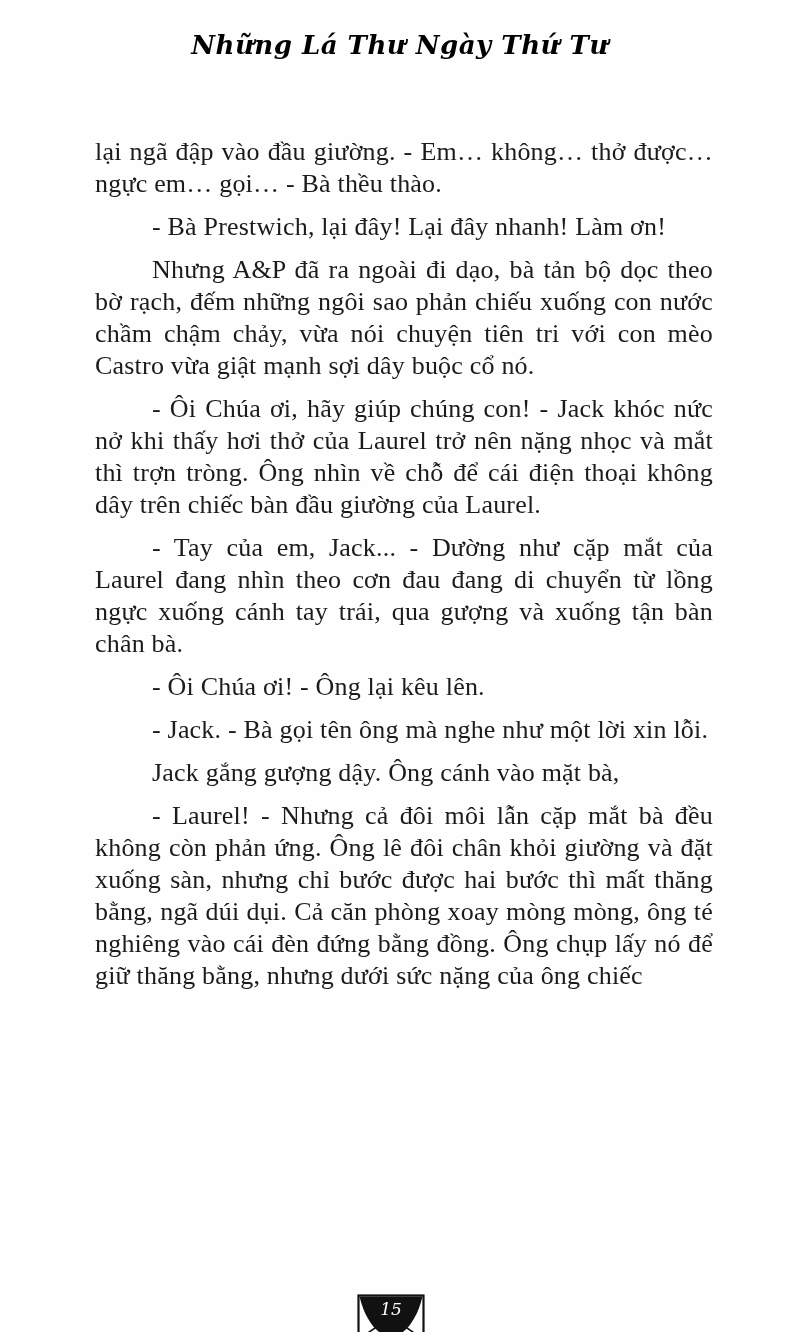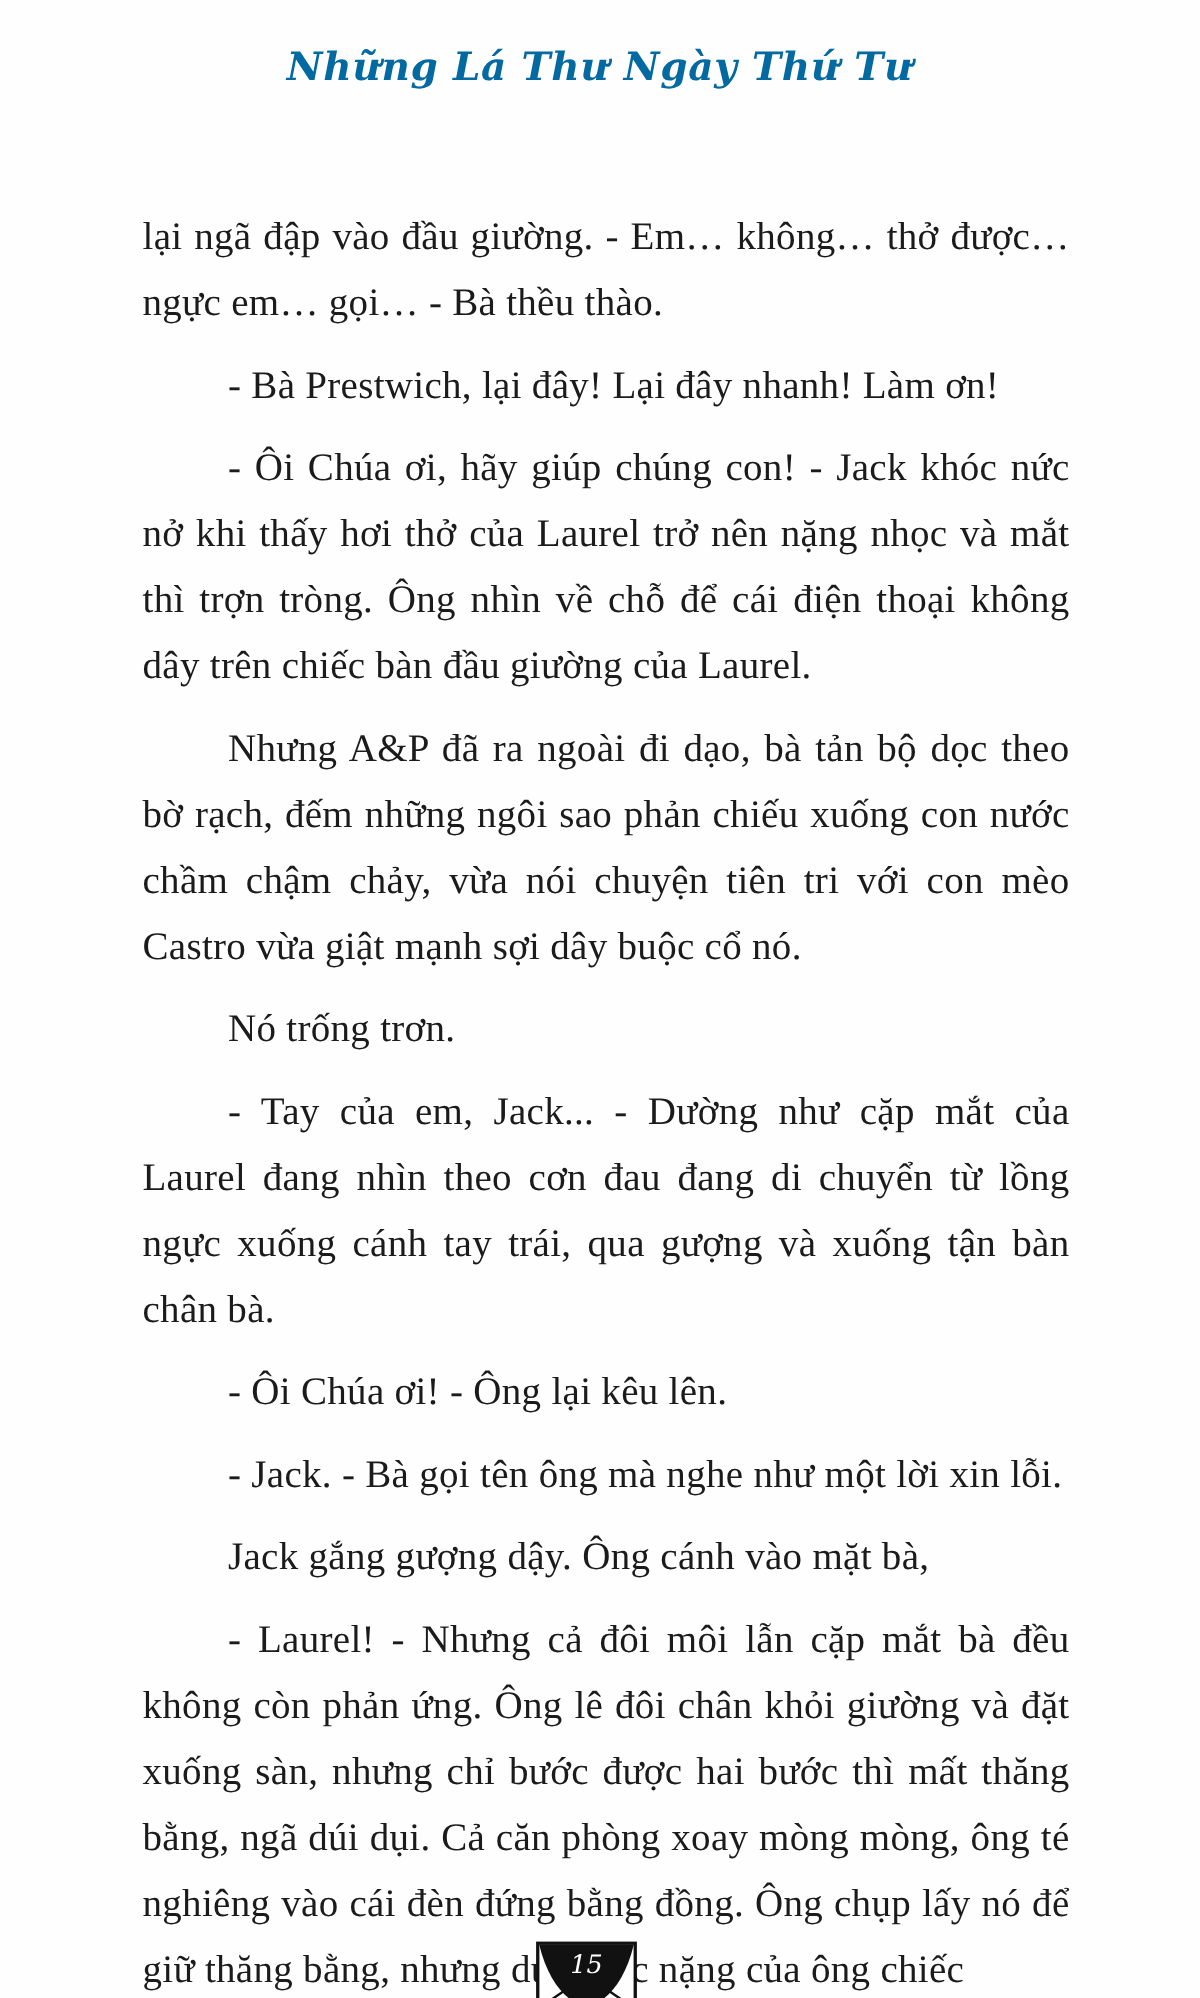--- a/index.html
+++ b/index.html
@@ -21,32 +21,32 @@
     position: absolute;
     top: 30px;
     left: 0;
     width: 100%;
     text-align: center;
     font-family: "DejaVu Serif", serif;
     font-style: italic;
     font-weight: bold;
     font-size: 26px;
     letter-spacing: 0.5px;
-    color: #0369a1;
+    color: #000000;
   }
   .text-block {
     position: absolute;
     left: 95px;
     top: 136px;
     width: 618px;
   }
   .text-block p {
     margin: 0 0 11px 0;
     font-size: 26px;
-    line-height: 44px;
+    line-height: 32px;
     text-align: justify;
     text-indent: 57px;
     letter-spacing: 0.2px;
   }
   .text-block p.noindent {
     text-indent: 0;
   }
   .footer-badge {
     position: absolute;
     left: 357px;
@@ -64,23 +64,22 @@
 </head>
 <body>
 
 <div class="page">
 
   <div class="running-head">Những Lá Thư Ngày Thứ Tư</div>
 
   <div class="text-block">
     <p class="noindent">lại ngã đập vào đầu giường. - Em… không… thở được… ngực em… gọi… - Bà thều thào.</p>
     <p>- Bà Prestwich, lại đây! Lại đây nhanh! Làm ơn!</p>
+    <p>Nhưng A&amp;P đã ra ngoài đi dạo, bà tản bộ dọc theo bờ rạch, đếm những ngôi sao phản chiếu xuống con nước chầm chậm chảy, vừa nói chuyện tiên tri với con mèo Castro vừa giật mạnh sợi dây buộc cổ nó.</p>
     <p>- Ôi Chúa ơi, hãy giúp chúng con! - Jack khóc nức nở khi thấy hơi thở của Laurel trở nên nặng nhọc và mắt thì trợn tròng. Ông nhìn về chỗ để cái điện thoại không dây trên chiếc bàn đầu giường của Laurel.</p>
-    <p>Nhưng A&amp;P đã ra ngoài đi dạo, bà tản bộ dọc theo bờ rạch, đếm những ngôi sao phản chiếu xuống con nước chầm chậm chảy, vừa nói chuyện tiên tri với con mèo Castro vừa giật mạnh sợi dây buộc cổ nó.</p>
-    <p>Nó trống trơn.</p>
     <p>- Tay của em, Jack... - Dường như cặp mắt của Laurel đang nhìn theo cơn đau đang di chuyển từ lồng ngực xuống cánh tay trái, qua gượng và xuống tận bàn chân bà.</p>
     <p>- Ôi Chúa ơi! - Ông lại kêu lên.</p>
     <p>- Jack. - Bà gọi tên ông mà nghe như một lời xin lỗi.</p>
     <p>Jack gắng gượng dậy. Ông cánh vào mặt bà,</p>
     <p>- Laurel! - Nhưng cả đôi môi lẫn cặp mắt bà đều không còn phản ứng. Ông lê đôi chân khỏi giường và đặt xuống sàn, nhưng chỉ bước được hai bước thì mất thăng bằng, ngã dúi dụi. Cả căn phòng xoay mòng mòng, ông té nghiêng vào cái đèn đứng bằng đồng. Ông chụp lấy nó để giữ thăng bằng, nhưng dưới sức nặng của ông chiếc</p>
   </div>
 
   <div class="footer-badge">
     <svg viewBox="0 0 68 47">
 

